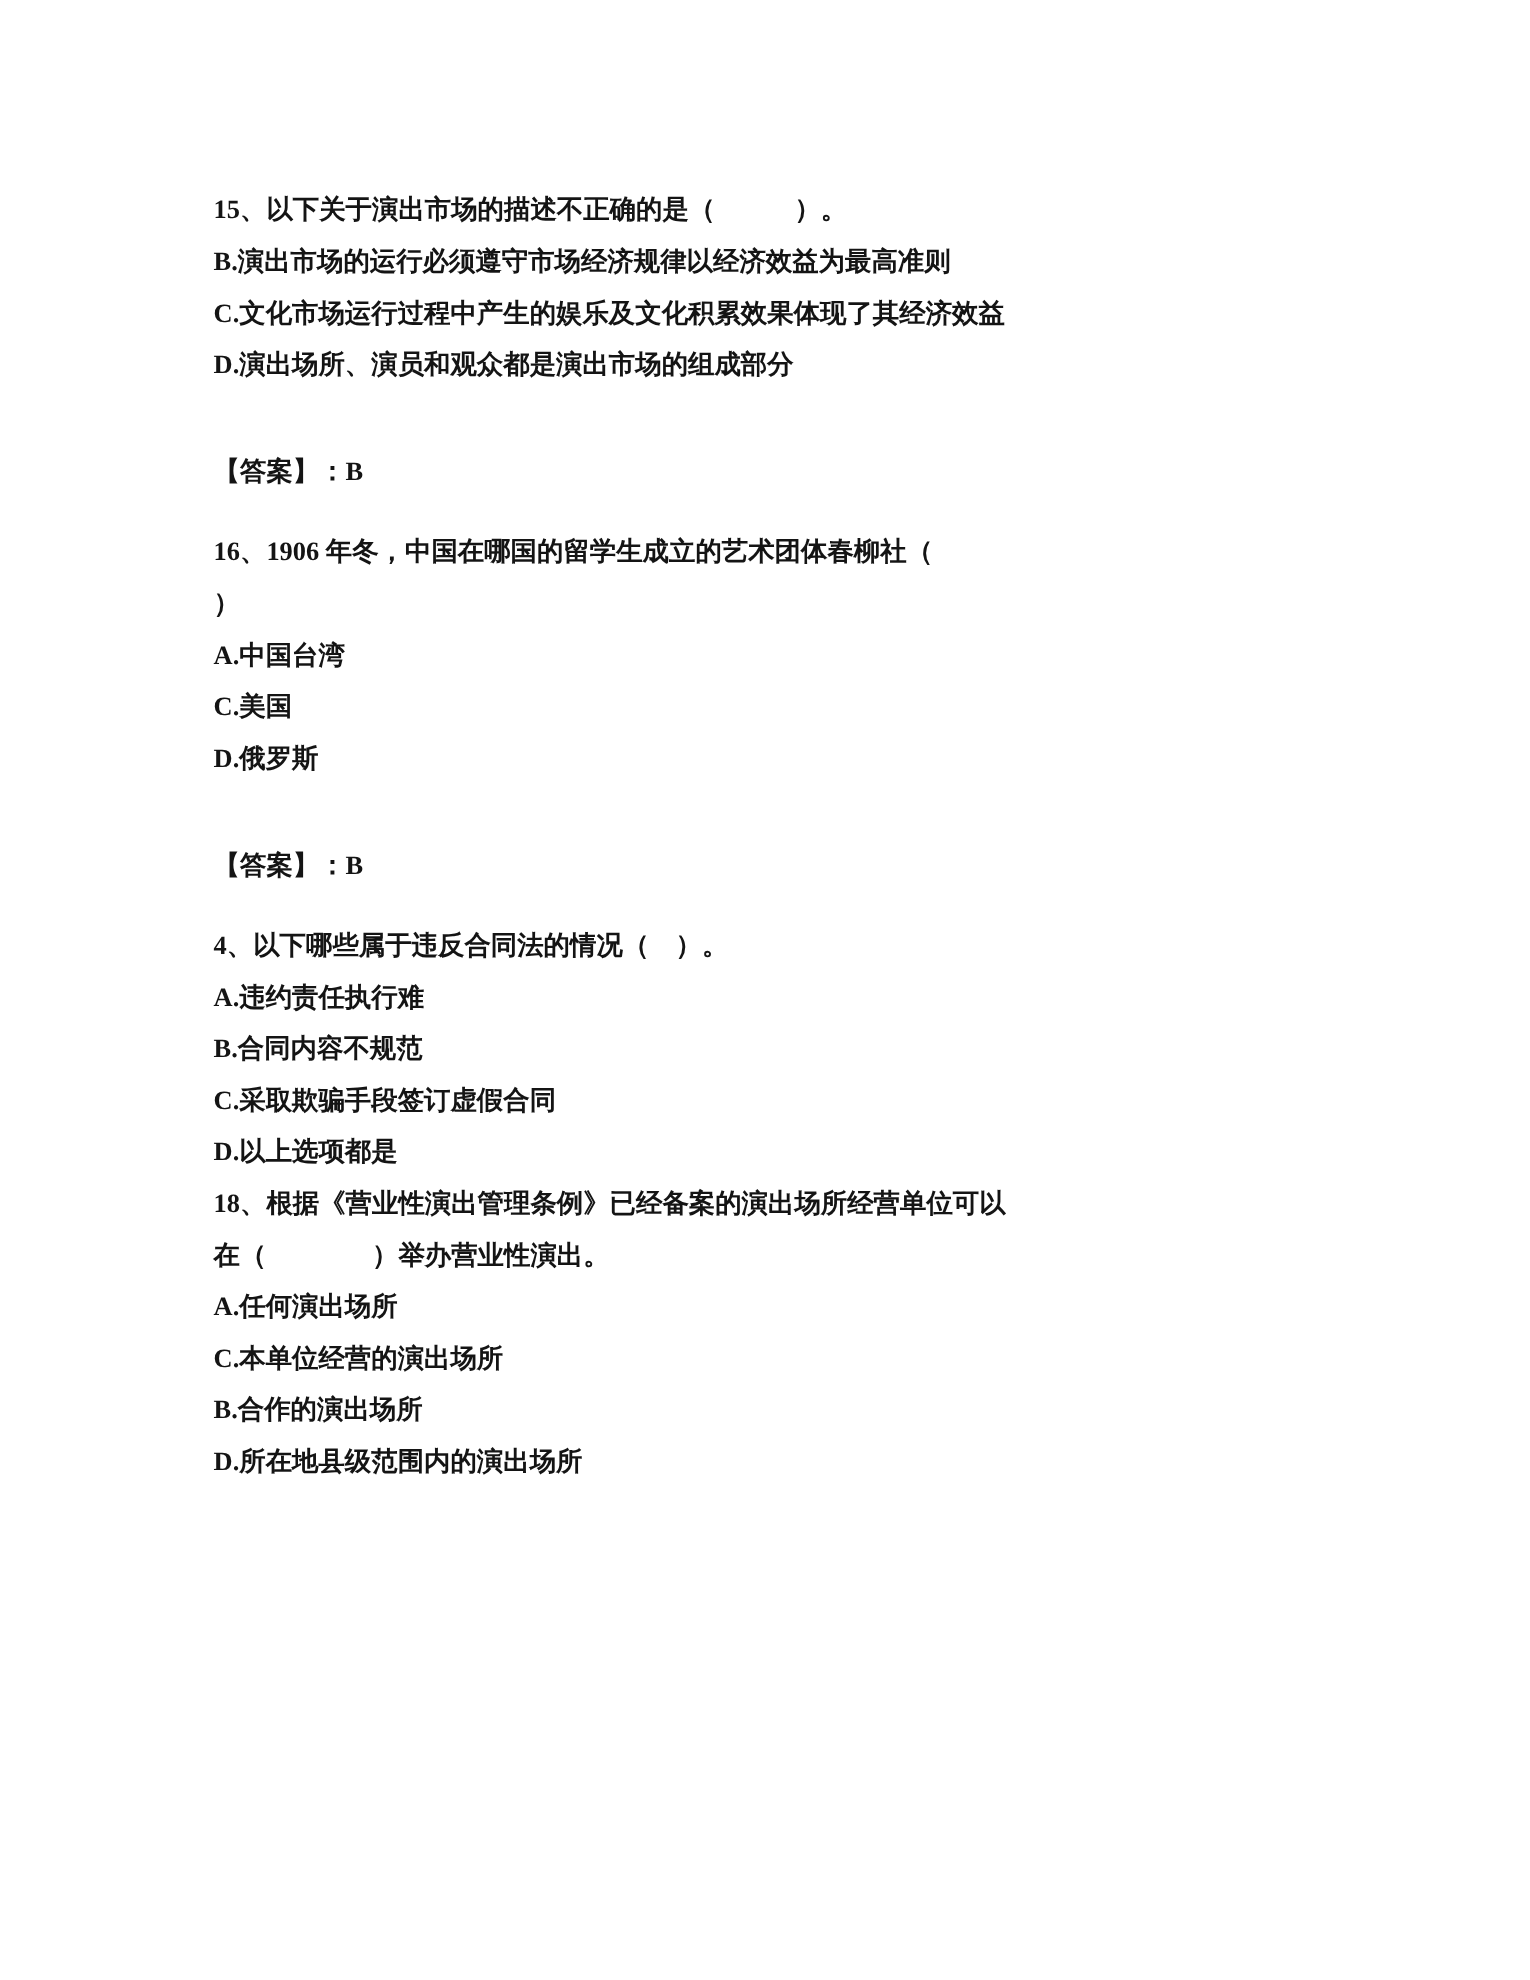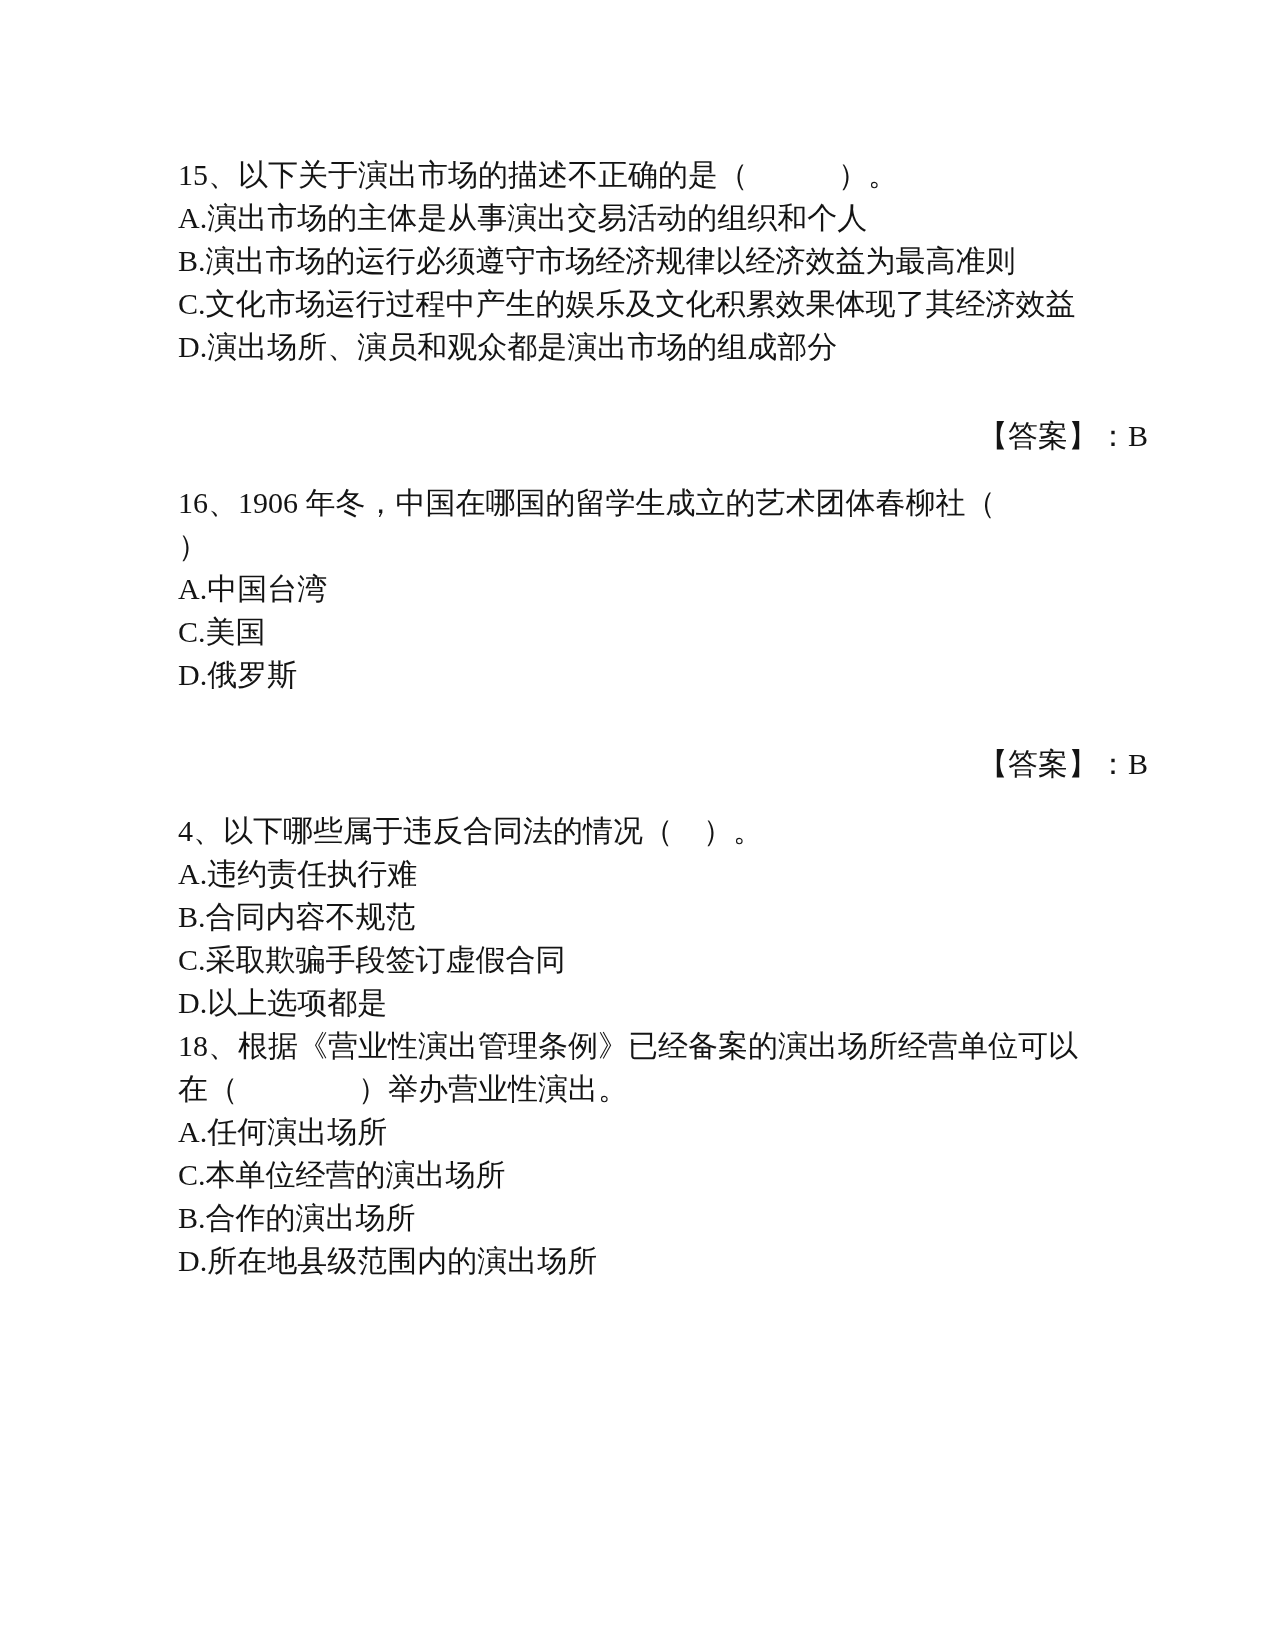--- a/index.html
+++ b/index.html
@@ -24,38 +24,37 @@
     top: 153px;
     width: 970px;
     color: #141414;
   }
   .question-block {
     margin: 0;
     padding: 0;
   }
   .line {
     font-family: "Liberation Serif", "DejaVu Serif", serif;
-    font-size: 30px;
+    font-size: 22px;
     line-height: 43px;
     white-space: pre;
     color: inherit;
+    font-weight: bold;
   }
   .answer-line {
     margin: 46px 0 24px 0;
-    text-align: right;
   }
 </style>
 </head>
 <body>
 
 <main class="page" style="background: rgb(255, 255, 255);">
   <div class="content" id="questions-container" style="color: rgb(20, 20, 20);">
       <section class="question-block">
         <div class="line">15、以下关于演出市场的描述不正确的是（　　　）。</div>
-        <div class="line">A.演出市场的主体是从事演出交易活动的组织和个人</div>
         <div class="line">B.演出市场的运行必须遵守市场经济规律以经济效益为最高准则</div>
         <div class="line">C.文化市场运行过程中产生的娱乐及文化积累效果体现了其经济效益</div>
         <div class="line">D.演出场所、演员和观众都是演出市场的组成部分</div>
         <div class="line answer-line"><span>【答案】：</span><span>B</span></div>
       </section>
       <section class="question-block">
         <div class="line">16、1906 年冬，中国在哪国的留学生成立的艺术团体春柳社（</div>
         <div class="line">）</div>
         <div class="line">A.中国台湾</div>
         <div class="line">C.美国</div>

